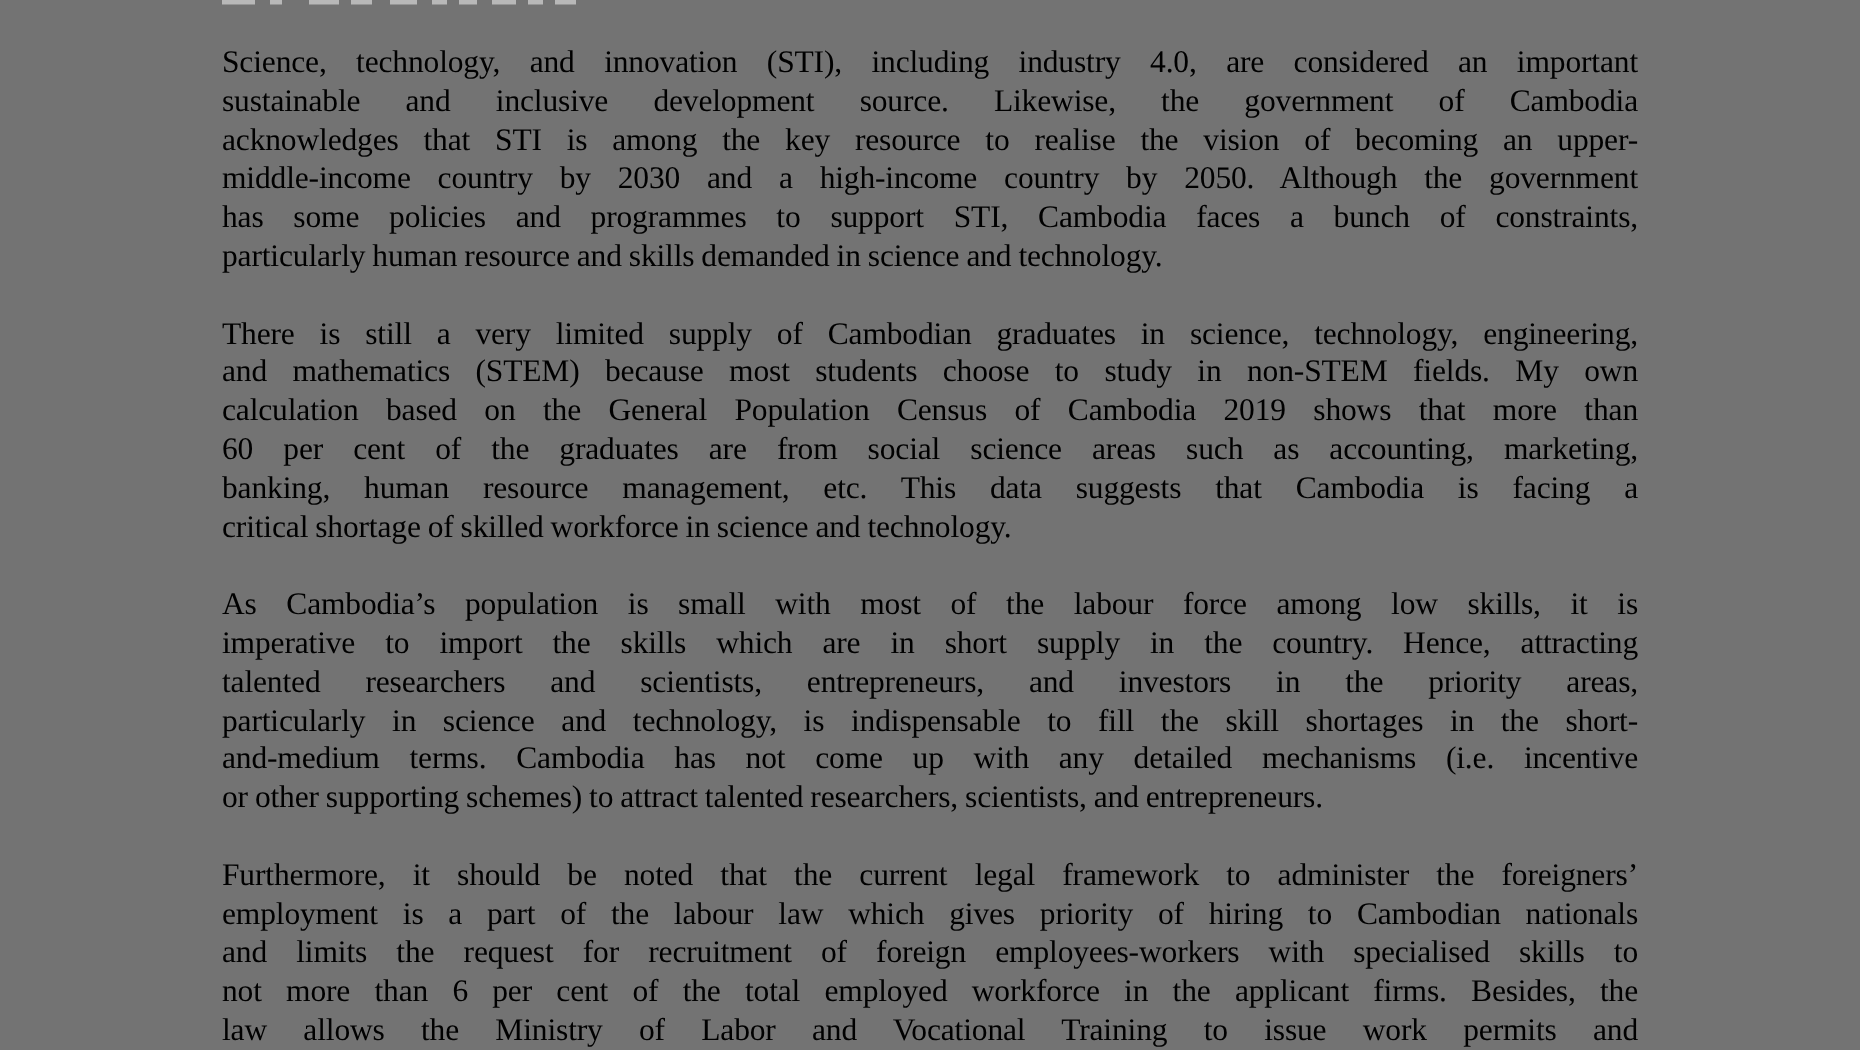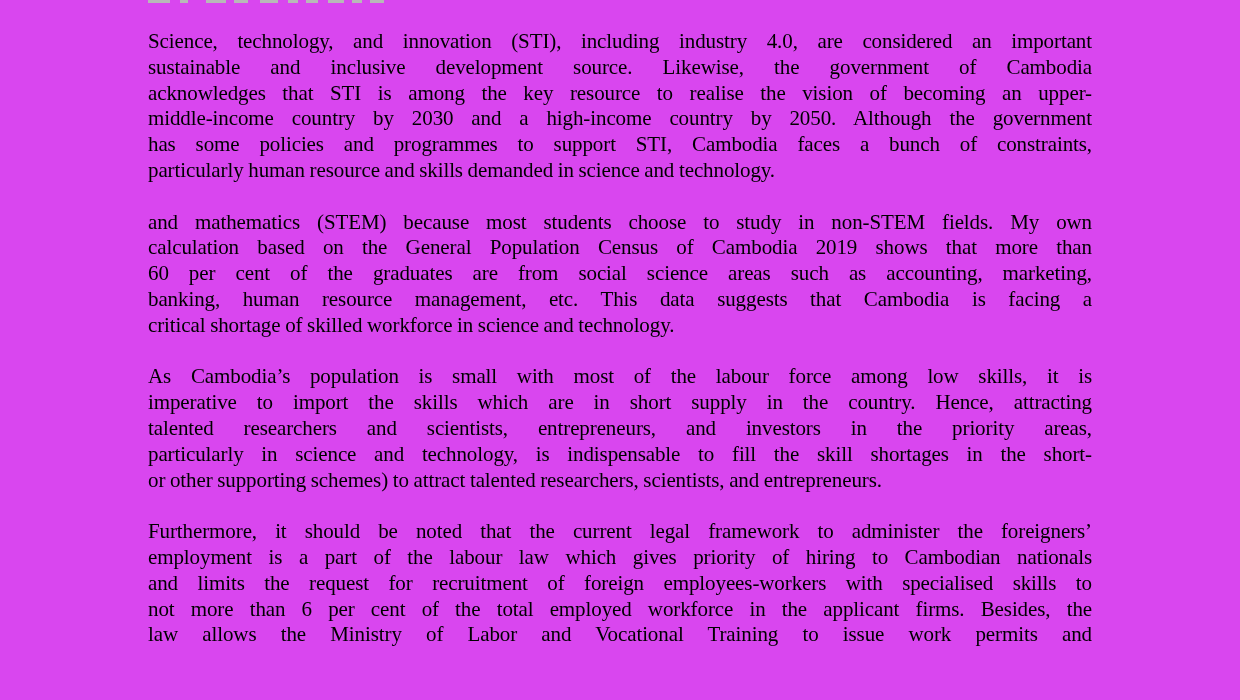--- a/index.html
+++ b/index.html
@@ -4,21 +4,21 @@
 <style>
   html, body {
     margin: 0;
     padding: 0;
     background: #ffffff;
   }
   .page {
     position: relative;
     width: 1240px;
     height: 700px;
-    background: #d946ef;
+    background: #737373;
     overflow: hidden;
     font-family: "Liberation Serif", "DejaVu Serif", serif;
     color: #000000;
   }
   
   .cropped-heading {
     position: absolute;
     left: 148px;
     top: 0;
     height: 4px;
@@ -75,31 +75,33 @@
   <div class="content">
       <div class="para">
         <div class="line">Science, technology, and innovation (STI), including industry 4.0, are considered an important</div>
         <div class="line">sustainable and inclusive development source. Likewise, the government of Cambodia</div>
         <div class="line">acknowledges that STI is among the key resource to realise the vision of becoming an upper-</div>
         <div class="line">middle-income country by 2030 and a high-income country by 2050. Although the government</div>
         <div class="line">has some policies and programmes to support STI, Cambodia faces a bunch of constraints,</div>
         <div class="line last">particularly human resource and skills demanded in science and technology.</div>
       </div>
       <div class="para">
+        <div class="line">There is still a very limited supply of Cambodian graduates in science, technology, engineering,</div>
         <div class="line">and mathematics (STEM) because most students choose to study in non-STEM fields. My own</div>
         <div class="line">calculation based on the General Population Census of Cambodia 2019 shows that more than</div>
         <div class="line">60 per cent of the graduates are from social science areas such as accounting, marketing,</div>
         <div class="line">banking, human resource management, etc. This data suggests that Cambodia is facing a</div>
         <div class="line last">critical shortage of skilled workforce in science and technology.</div>
       </div>
       <div class="para">
         <div class="line">As Cambodia’s population is small with most of the labour force among low skills, it is</div>
         <div class="line">imperative to import the skills which are in short supply in the country. Hence, attracting</div>
         <div class="line">talented researchers and scientists, entrepreneurs, and investors in the priority areas,</div>
         <div class="line">particularly in science and technology, is indispensable to fill the skill shortages in the short-</div>
+        <div class="line">and-medium terms. Cambodia has not come up with any detailed mechanisms (i.e. incentive</div>
         <div class="line last">or other supporting schemes) to attract talented researchers, scientists, and entrepreneurs.</div>
       </div>
       <div class="para">
         <div class="line">Furthermore, it should be noted that the current legal framework to administer the foreigners’</div>
         <div class="line">employment is a part of the labour law which gives priority of hiring to Cambodian nationals</div>
         <div class="line">and limits the request for recruitment of foreign employees-workers with specialised skills to</div>
         <div class="line">not more than 6 per cent of the total employed workforce in the applicant firms. Besides, the</div>
         <div class="line">law allows the Ministry of Labor and Vocational Training to issue work permits and</div>
       </div>
     </div>

